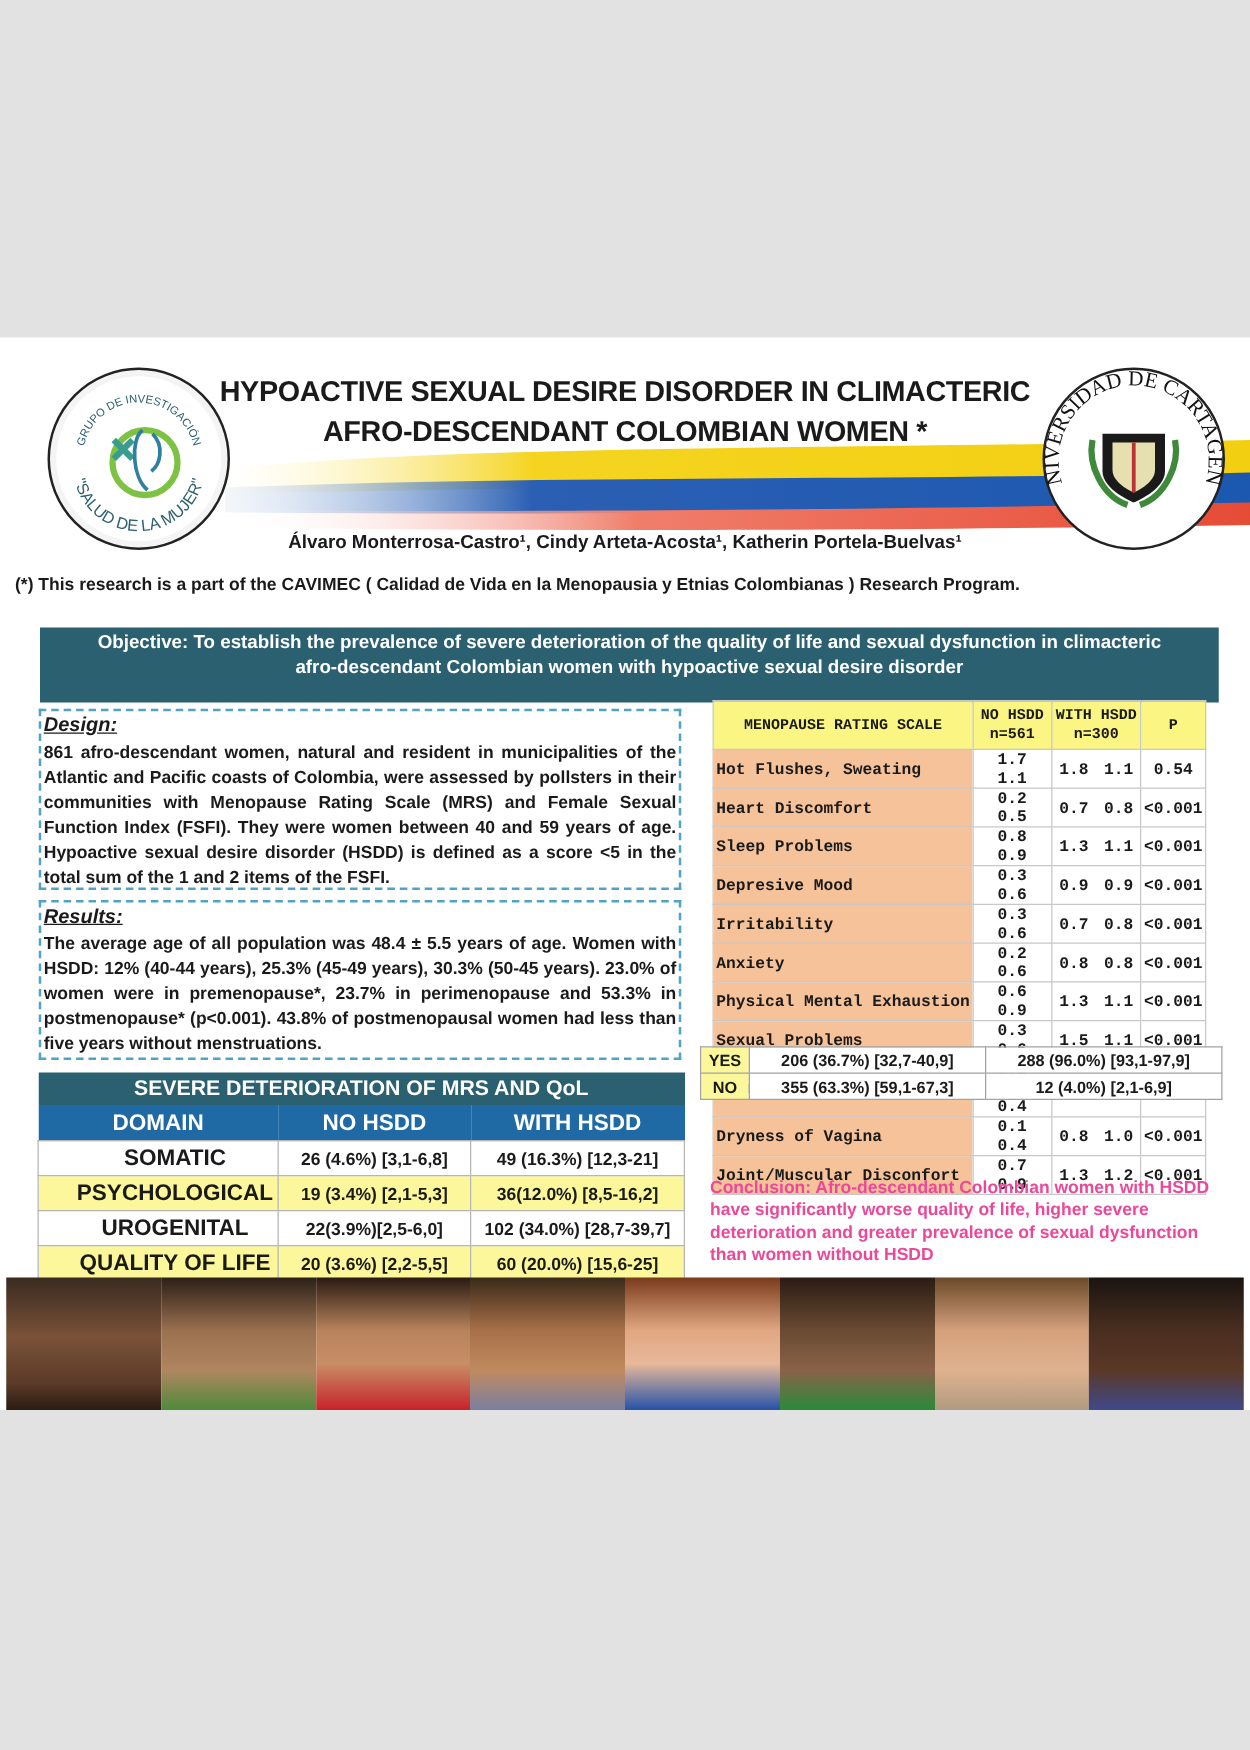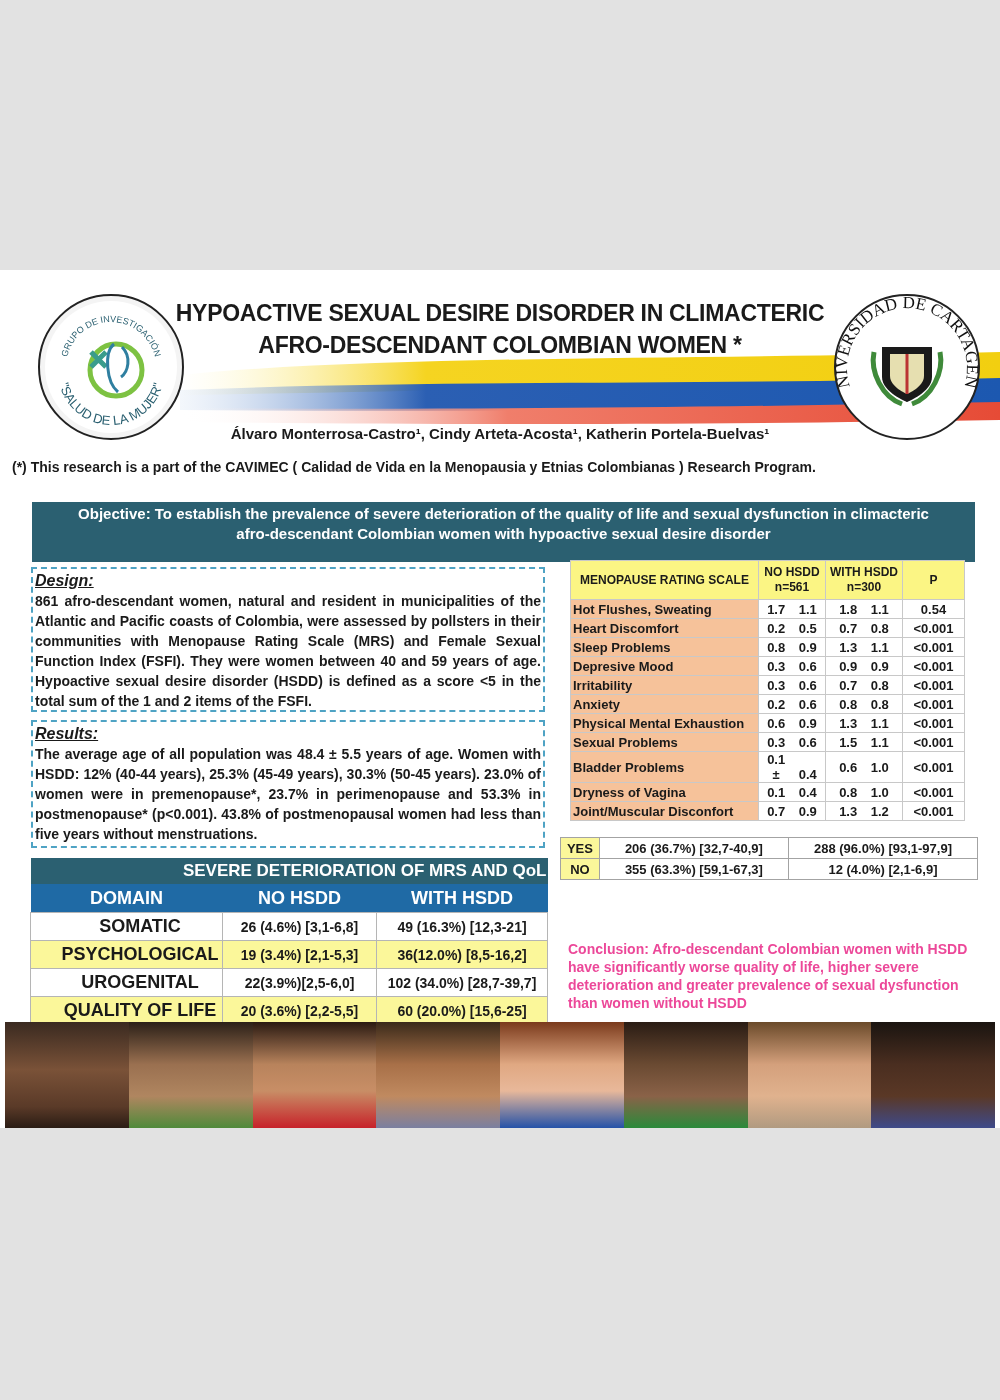--- a/index.html
+++ b/index.html
@@ -24,29 +24,29 @@
 
   .box{position:absolute;left:31px;width:514px;border:2px dashed #4fa3c4;box-sizing:border-box;padding:2px 2px 2px 2px;font-size:14px;font-weight:bold;color:#1a1a1a;line-height:20px;}
   .box.design{top:297px;height:145px;}
   .box.results{top:450px;height:128px;}
   .box .head{font-style:italic;text-decoration:underline;font-size:16px;}
   .box p{margin:0;text-align:justify;}
 
   table{border-collapse:collapse;position:absolute;}
   
   .t-sev{left:30px;top:588px;width:518px;font-weight:bold;color:#1a1a1a;}
-  .t-sev th.cap{background:#2b6071;color:#fff;font-size:17px;height:24px;font-weight:bold;text-align:right;}
+  .t-sev th.cap{background:#2b6071;color:#fff;font-size:17px;height:24px;font-weight:bold;}
   .t-sev th.h{background:#1f6aa5;color:#fff;font-size:18px;height:26px;font-weight:bold;}
   .t-sev td{border:1px solid #b5b5b5;text-align:center;height:25px;font-size:14px;}
   .t-sev td.dom{font-size:18px;padding-left:28px;}
   .t-sev tr.odd td{background:#ffffff;}
   .t-sev tr.even td{background:#fbf79a;}
 
   
-  .t-mrs{left:570px;top:290px;width:395px;font-size:13px;font-weight:bold;color:#1a1a1a;}
+  .t-mrs{left:570px;top:290px;width:395px;font-size:13px;font-weight:bold;color:#1a1a1a;font-family:Liberation Mono, monospace;}
   .t-mrs th{background:#fbf584;border:1px solid #c8c8c8;font-size:12px;line-height:15px;height:36px;}
   .t-mrs td{border:1px solid #c8c8c8;height:18px;padding:0 2px;}
   .t-mrs td.item{background:#f6c29a;text-align:left;white-space:nowrap;}
   .t-mrs td.v{background:#fff;text-align:center;font-size:13px;}
   .t-mrs td.v span{display:inline-block;width:28px;}
 
   
   .t-sex{left:560px;top:567px;width:418px;font-weight:bold;color:#1a1a1a;}
   .t-sex th{background:#2b6071;color:#fff;font-size:15px;line-height:23px;border-right:1px solid #8aa;}
   .t-sex td{border:1px solid #a3a3a3;height:18px;font-size:13px;text-align:center;background:#fff;}

